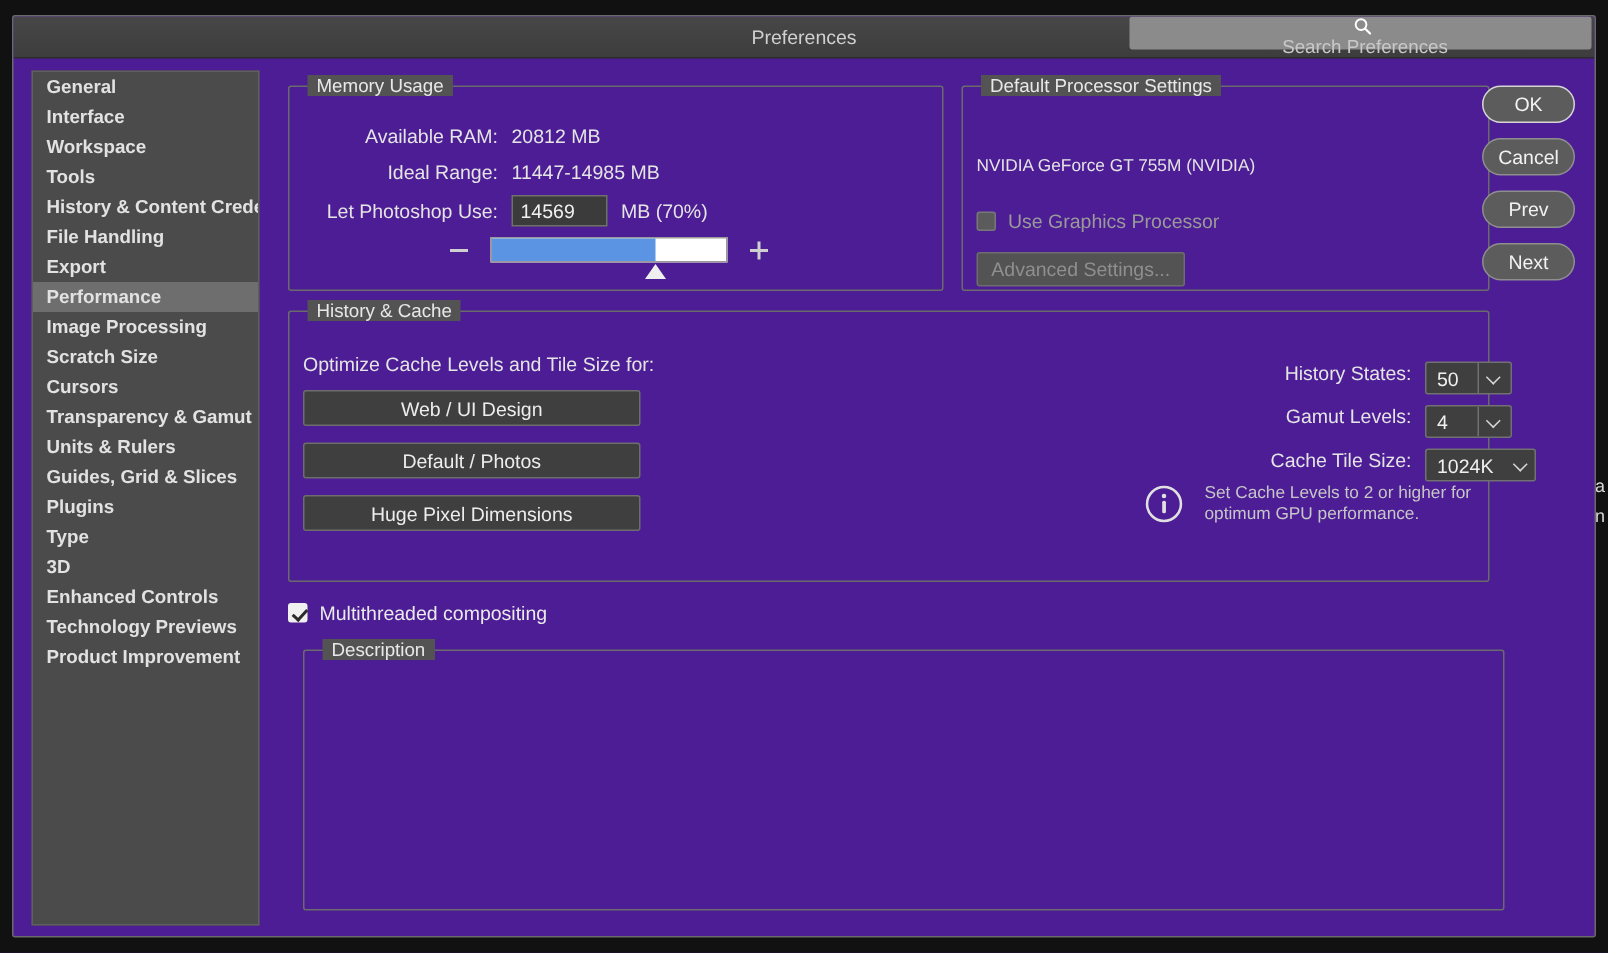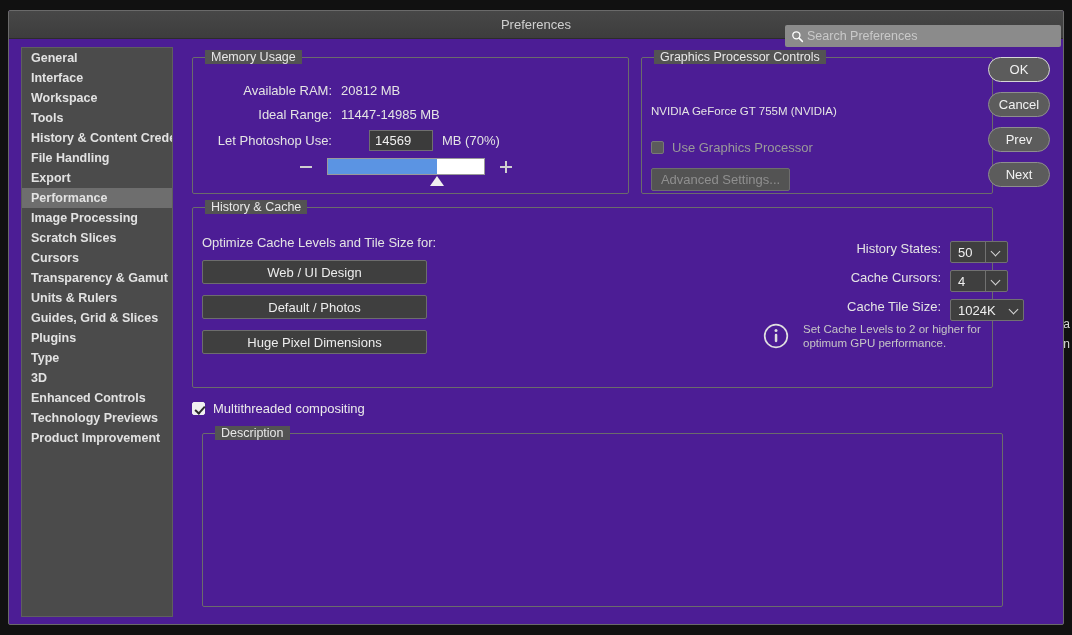--- a/index.html
+++ b/index.html
@@ -33,25 +33,25 @@
     position: relative; height: 28px;
     background: linear-gradient(#474747, #3d3d3d);
     border-bottom: 1px solid #2c2c2c;
   }
   .title {
     position: absolute; left: 0; right: 0; top: 0; height: 28px;
     line-height: 28px; text-align: center;
     color: #d0d0d0; font-size: 13px;
   }
   .search-field {
-    position: absolute; right: 2px; top: 14px;
-    width: 276px; height: 22px;
+    position: absolute; right: 2px; top: 0;
+    width: 308px; height: 22px;
     background: #8b8b8b;
     border-radius: 2px;
-    display: flex; align-items: center; padding-left: 6px;
+    display: flex; align-items: center; padding-left: 6px; flex-direction: column;
   }
   .search-icon { width: 13px; height: 13px; flex: 0 0 auto; margin-right: 3px; }
   .search-ph { color: #c9c9c9; font-size: 12.5px; }
 
   
   .sidebar {
     position: absolute; left: 12px; top: 36px;
     width: 152px; height: 570px;
     background: #4b4b4b;
     border: 1px solid #5f5f5f;
@@ -95,21 +95,20 @@
   .mem-row.r1 { left: 8px; top: 25px; }
   .mem-row.r2 { left: 8px; top: 49px; }
   .mem-row.r3 { left: 8px; top: 72px; }
   .mem-input {
     width: 64px; height: 21px;
     background: #3b3b3b; border: 1px solid #6f6f6f;
     color: #f0f0f0; font-size: 13px;
     padding: 0 5px; line-height: 19px;
     font-family: "Liberation Sans", sans-serif;
     outline: none;
-    margin-left: 28px;
   }
   .mem-suffix { margin-left: 9px; }
 
   
   .slider-wrap {
     position: absolute; left: 105px; top: 100px;
     display: flex; align-items: center;
   }
   .sl-minus, .sl-plus {
     width: 16px; height: 16px; position: relative; flex: 0 0 auto;
@@ -278,21 +277,21 @@
     <div class="sidebar">
       <div class="side-item">General</div>
       <div class="side-item">Interface</div>
       <div class="side-item">Workspace</div>
       <div class="side-item">Tools</div>
       <div class="side-item">History &amp; Content Credentials</div>
       <div class="side-item">File Handling</div>
       <div class="side-item">Export</div>
       <div class="side-item sel">Performance</div>
       <div class="side-item">Image Processing</div>
-      <div class="side-item">Scratch Slices</div>
+      <div class="side-item">Scratch Size</div>
       <div class="side-item">Cursors</div>
       <div class="side-item">Transparency &amp; Gamut</div>
       <div class="side-item">Units &amp; Rulers</div>
       <div class="side-item">Guides, Grid &amp; Slices</div>
       <div class="side-item">Plugins</div>
       <div class="side-item">Type</div>
       <div class="side-item">3D</div>
       <div class="side-item">Enhanced Controls</div>
       <div class="side-item">Technology Previews</div>
       <div class="side-item">Product Improvement</div>
@@ -321,21 +320,21 @@
         <div class="sl-minus"></div>
         <div class="sl-track">
           <div class="sl-fill" id="sl-fill" style="width: 70%; background: rgb(91, 148, 227);"></div>
           <div class="sl-thumb" id="sl-thumb" style="left: 70%;"></div>
         </div>
         <div class="sl-plus"></div>
       </div>
     </div>
 
     <div class="group grp-gpu">
-      <div class="legend">Graphics Processor Controls</div>
+      <div class="legend">Default Processor Settings</div>
       <div class="gpu-name">NVIDIA GeForce GT 755M (NVIDIA)</div>
       <div class="gpu-check">
         <span class="cb-box dim"></span>
         <span class="gpu-check-label">Use Graphics Processor</span>
       </div>
       <div class="btn-adv">Advanced Settings...</div>
     </div>
 
     <div class="group grp-history">
       <div class="legend">History &amp; Cache</div>
@@ -349,21 +348,21 @@
         <span class="hc-label">History States:</span>
         <span class="select">
           <span class="val">50</span>
           <span class="arrowbox">
               <span class="chev"></span>
             </span>
         </span>
       </div>
 
       <div class="hc-row h2">
-        <span class="hc-label">Cache Cursors:</span>
+        <span class="hc-label">Gamut Levels:</span>
         <span class="select">
           <span class="val">4</span>
           <span class="arrowbox">
               <span class="chev"></span>
             </span>
         </span>
       </div>
 
       <div class="hc-row h3">
         <span class="hc-label">Cache Tile Size:</span>

